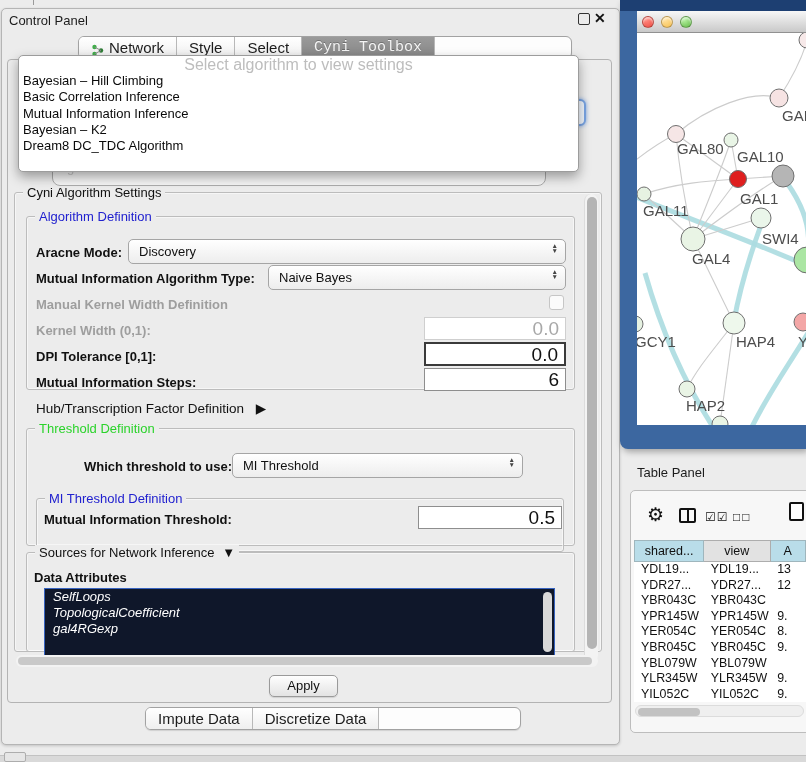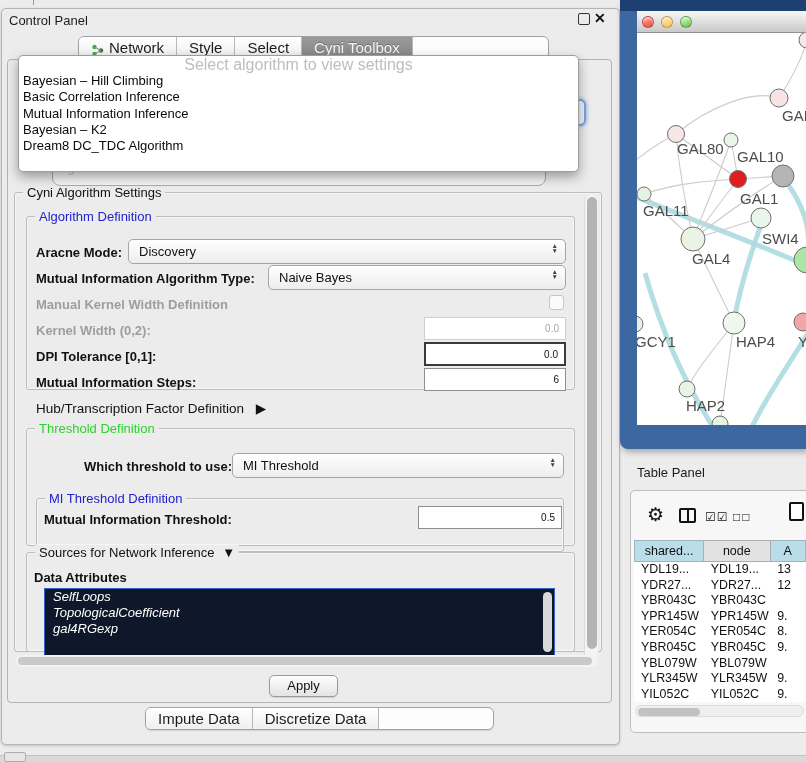--- a/index.html
+++ b/index.html
@@ -15,21 +15,21 @@
   .cp-float { left:578px; top:13px; width:12px; height:12px; border:1.5px solid #333; border-radius:2px; }
   .cp-close { left:594px; top:10px; font-size:14px; font-weight:bold; color:#111; }
   .tick { left:33px; top:0; width:1px; height:5px; background:#9a9a9a; }
 
   
   .segbar { display:flex; height:23px; border:1px solid #a2a2a2; border-radius:6px; overflow:hidden;
             background:#fdfdfd; box-shadow:0 1px 1px rgba(0,0,0,.12); }
   .seg { font-size:15px; color:#1c1c1c; padding:0 12px; line-height:22px; background:linear-gradient(#ffffff,#efefef);
          border-right:1px solid #b8b8b8; white-space:nowrap; display:flex; align-items:center; gap:5px; }
   .seg:last-child { border-right:none;margin-top:36px; }
-  .seg.sel { background:linear-gradient(#9a9a9a,#868686); color:#f5f5f5; text-shadow:0 -1px 0 rgba(0,0,0,.25); }
+  .seg.sel { background:linear-gradient(#9a9a9a,#868686); color:#f5f5f5; text-shadow:0 -1px 0 rgba(0,0,0,.25);font-family:Liberation Mono, monospace; }
   #top-tabs { left:78px; top:36px; }
   #bottom-tabs { left:145px; top:707px; }
 
   .cp-inner { left:7px; top:59px; width:605px; height:644px; border:1px solid #b3b3b3; border-radius:4px; background:#ececec; }
 
   
   .ghost-combo { left:52px; top:150px; width:494px; height:36px; border:1px solid #ababab; border-radius:8px;
                  background:#f5f5f5; z-index:5; font-size:13px; color:#c9c9c9; line-height:34px; padding-left:14px; overflow:hidden;}
   .focus-combo { left:560px; top:99px; width:26px; height:27px; border-radius:6px; background:#eef4fc;
                  border:2px solid #78a3e2; box-shadow:0 0 4px #78a3e2; z-index:6; }
@@ -44,21 +44,21 @@
   .grp-title { position:absolute; top:-8px; left:8px; background:#ececec; padding:0 4px; font-size:13px; white-space:nowrap; }
   .t-black { color:#111; } .t-blue { color:#2121cf; } .t-green { color:#2bd32b; }
 
   .lbl { position:absolute; font-size:13px; font-weight:bold; color:#111; white-space:nowrap; }
   .lbl.dis { color:#9e9e9e; }
   .plain { font-weight:normal; }
 
   .combo { position:absolute; border:1px solid #a5a5a5; border-radius:5px; background:linear-gradient(#ffffff,#ededed);
            font-size:13px; color:#111; line-height:23px; padding-left:10px; }
   .combo .steppers { position:absolute; right:7px; top:3px; font-size:6.5px; line-height:5px; color:#444; text-align:center; }
-  .field { position:absolute; background:#fff; font-size:10px; color:#111; text-align:right; line-height:21px; padding-right:6px; }
+  .field { position:absolute; background:#fff; font-size:19px; color:#111; text-align:right; line-height:21px; padding-right:6px; }
   .f-dis { border:1px solid #cfcfcf; color:#a8a8a8; }
   .f-strong { border:2px solid #3a3a3a; }
   .f-norm { border:1px solid #8e8e8e; }
   .checkbox { position:absolute; width:15px; height:15px; border:1px solid #c6c6c6; border-radius:3px; background:#fbfbfb; }
 
   .arrow-right { display:inline-block; margin-left:8px; color:#111; }
 
   
   .attr-list { left:44px; top:588px; width:511px; height:68px; background:#0f172a; overflow:hidden; border:1px solid #3763c0;font-style:italic; }
   .attr-item { font-size:13px; color:#ffffff; height:16.2px; line-height:16.2px; padding-left:8px; white-space:nowrap; }
@@ -174,40 +174,40 @@
 
 <span class="lbl" style="left:36px; top:271px;">Mutual Information Algorithm Type:</span>
 <div class="combo" style="left:268px; top:265px; width:298px; height:25px;">
   <span>Naive Bayes</span>
   <span class="steppers">▲<br>▼</span>
 </div>
 
 <span class="lbl dis" style="left:36px; top:297px;">Manual Kernel Width Definition</span>
 <div class="checkbox" style="left:549px; top:295px;"></div>
 
-<span class="lbl dis" style="left:36px; top:323px;">Kernel Width (0,2):</span>
+<span class="lbl dis" style="left:36px; top:323px;">Kernel Width (0,1):</span>
 <div class="field f-dis" style="left:424px; top:317px; width:142px; height:23px;">0.0</div>
 
 <span class="lbl" style="left:36px; top:349px;">DPI Tolerance [0,1]:</span>
 <div class="field f-strong" style="left:424px; top:342px; width:142px; height:24px;">0.0</div>
 
 <span class="lbl" style="left:36px; top:375px;">Mutual Information Steps:</span>
 <div class="field f-norm" style="left:424px; top:368px; width:142px; height:23px;">6</div>
 
 <span class="lbl plain" style="left:36px; top:400px; font-size:13.5px;">
   <span>Hub/Transcription Factor Definition</span>
   <span class="arrow-right">▶</span>
 </span>
 
 <div class="grp" style="left:26px; top:428px; width:549px; height:118px;">
   <span class="grp-title t-green">Threshold Definition</span>
 </div>
 
 <span class="lbl" style="left:84px; top:459px;">Which threshold to use:</span>
-<div class="combo" style="left:232px; top:453px; width:332px; height:25px;">
+<div class="combo" style="left:232px; top:453px; width:291px; height:25px;">
   <span>MI Threshold</span>
   <span class="steppers">▲<br>▼</span>
 </div>
 
 <div class="grp" style="left:36px; top:498px; width:528px; height:54px;">
   <span class="grp-title t-blue">MI Threshold Definition</span>
 </div>
 <span class="lbl" style="left:44px; top:512px;">Mutual Information Threshold:</span>
 <div class="field f-norm" style="left:418px; top:506px; width:144px; height:23px;">0.5</div>
 
@@ -311,21 +311,21 @@
 <div class="abs tp-box"></div>
 <div class="abs tb-gear">⚙</div>
 <div class="abs tb-cols"></div>
 <div class="abs tb-checks">☑☑</div>
 <div class="abs tb-unchecks">□□</div>
 <div class="abs tb-doc"></div>
 
 <div class="abs tbl">
   <div class="tbl-head" id="tbl-head">
       <div class="th blue c0">shared...</div>
-      <div class="th gray c1">node</div>
+      <div class="th gray c1">view</div>
       <div class="th blue c2">A</div>
     </div>
   <div id="tbl-body">
       <div class="tr">
         <div class="td c0">YDL19...</div>
         <div class="td c1">YDL19...</div>
         <div class="td c2">13</div>
       </div>
       <div class="tr">
         <div class="td c0">YDR27...</div>

